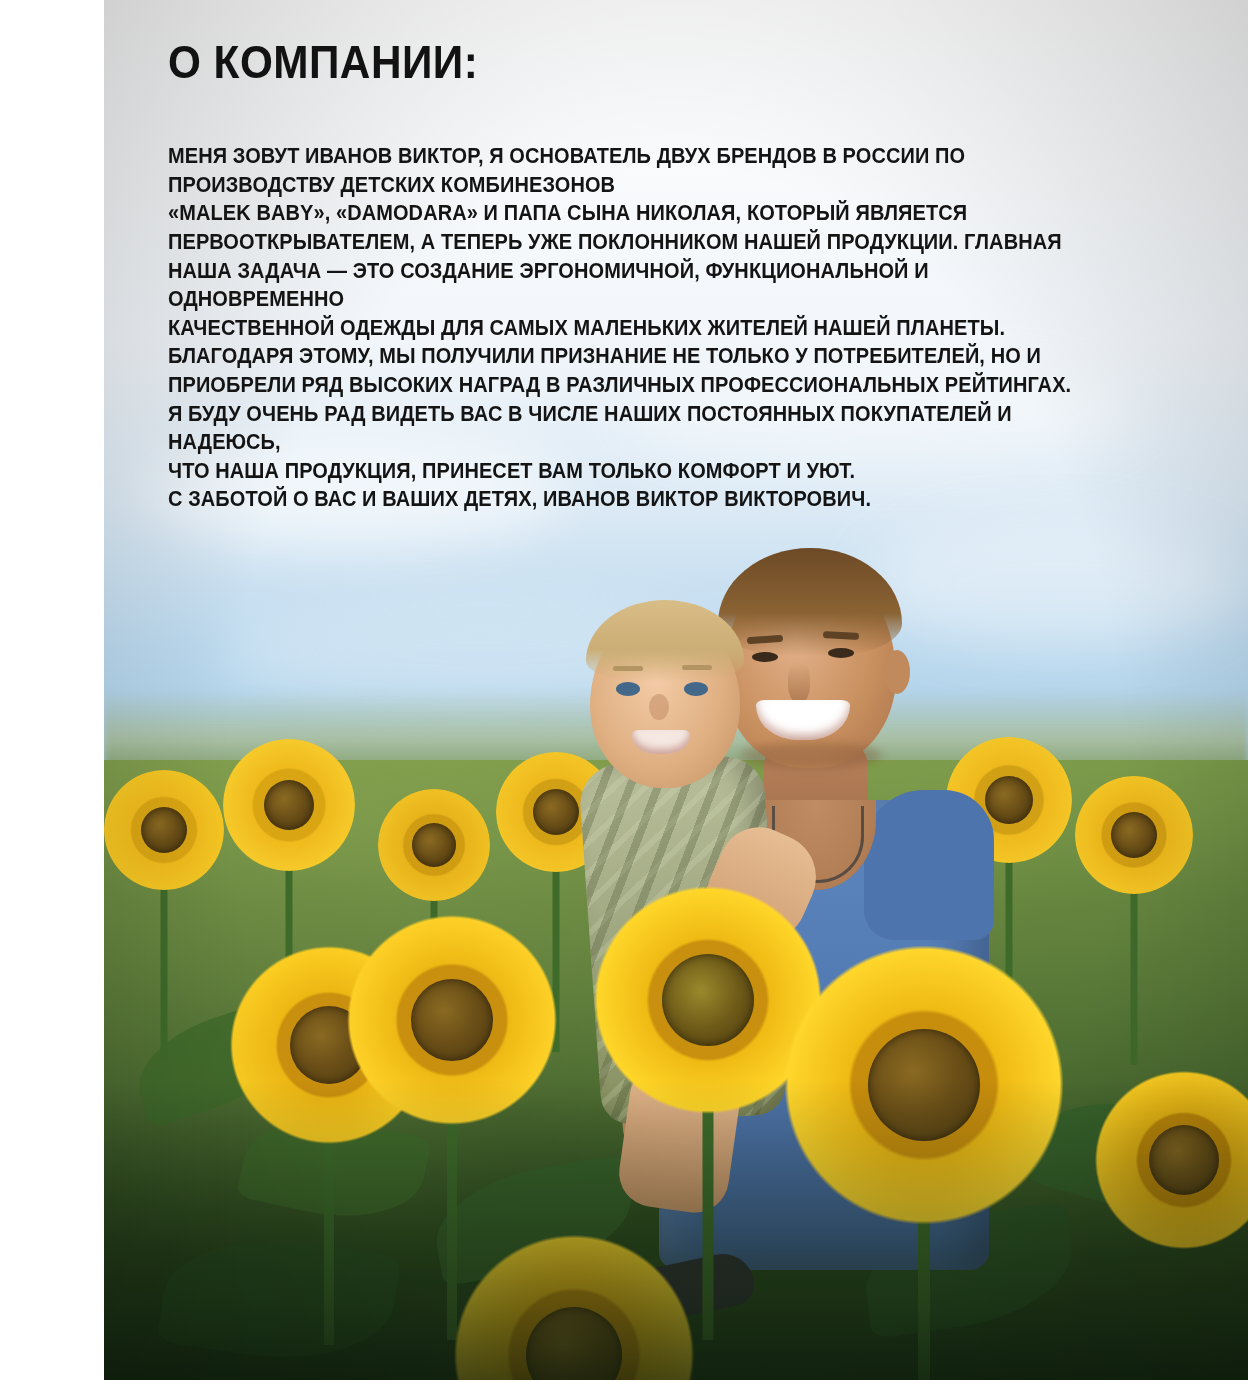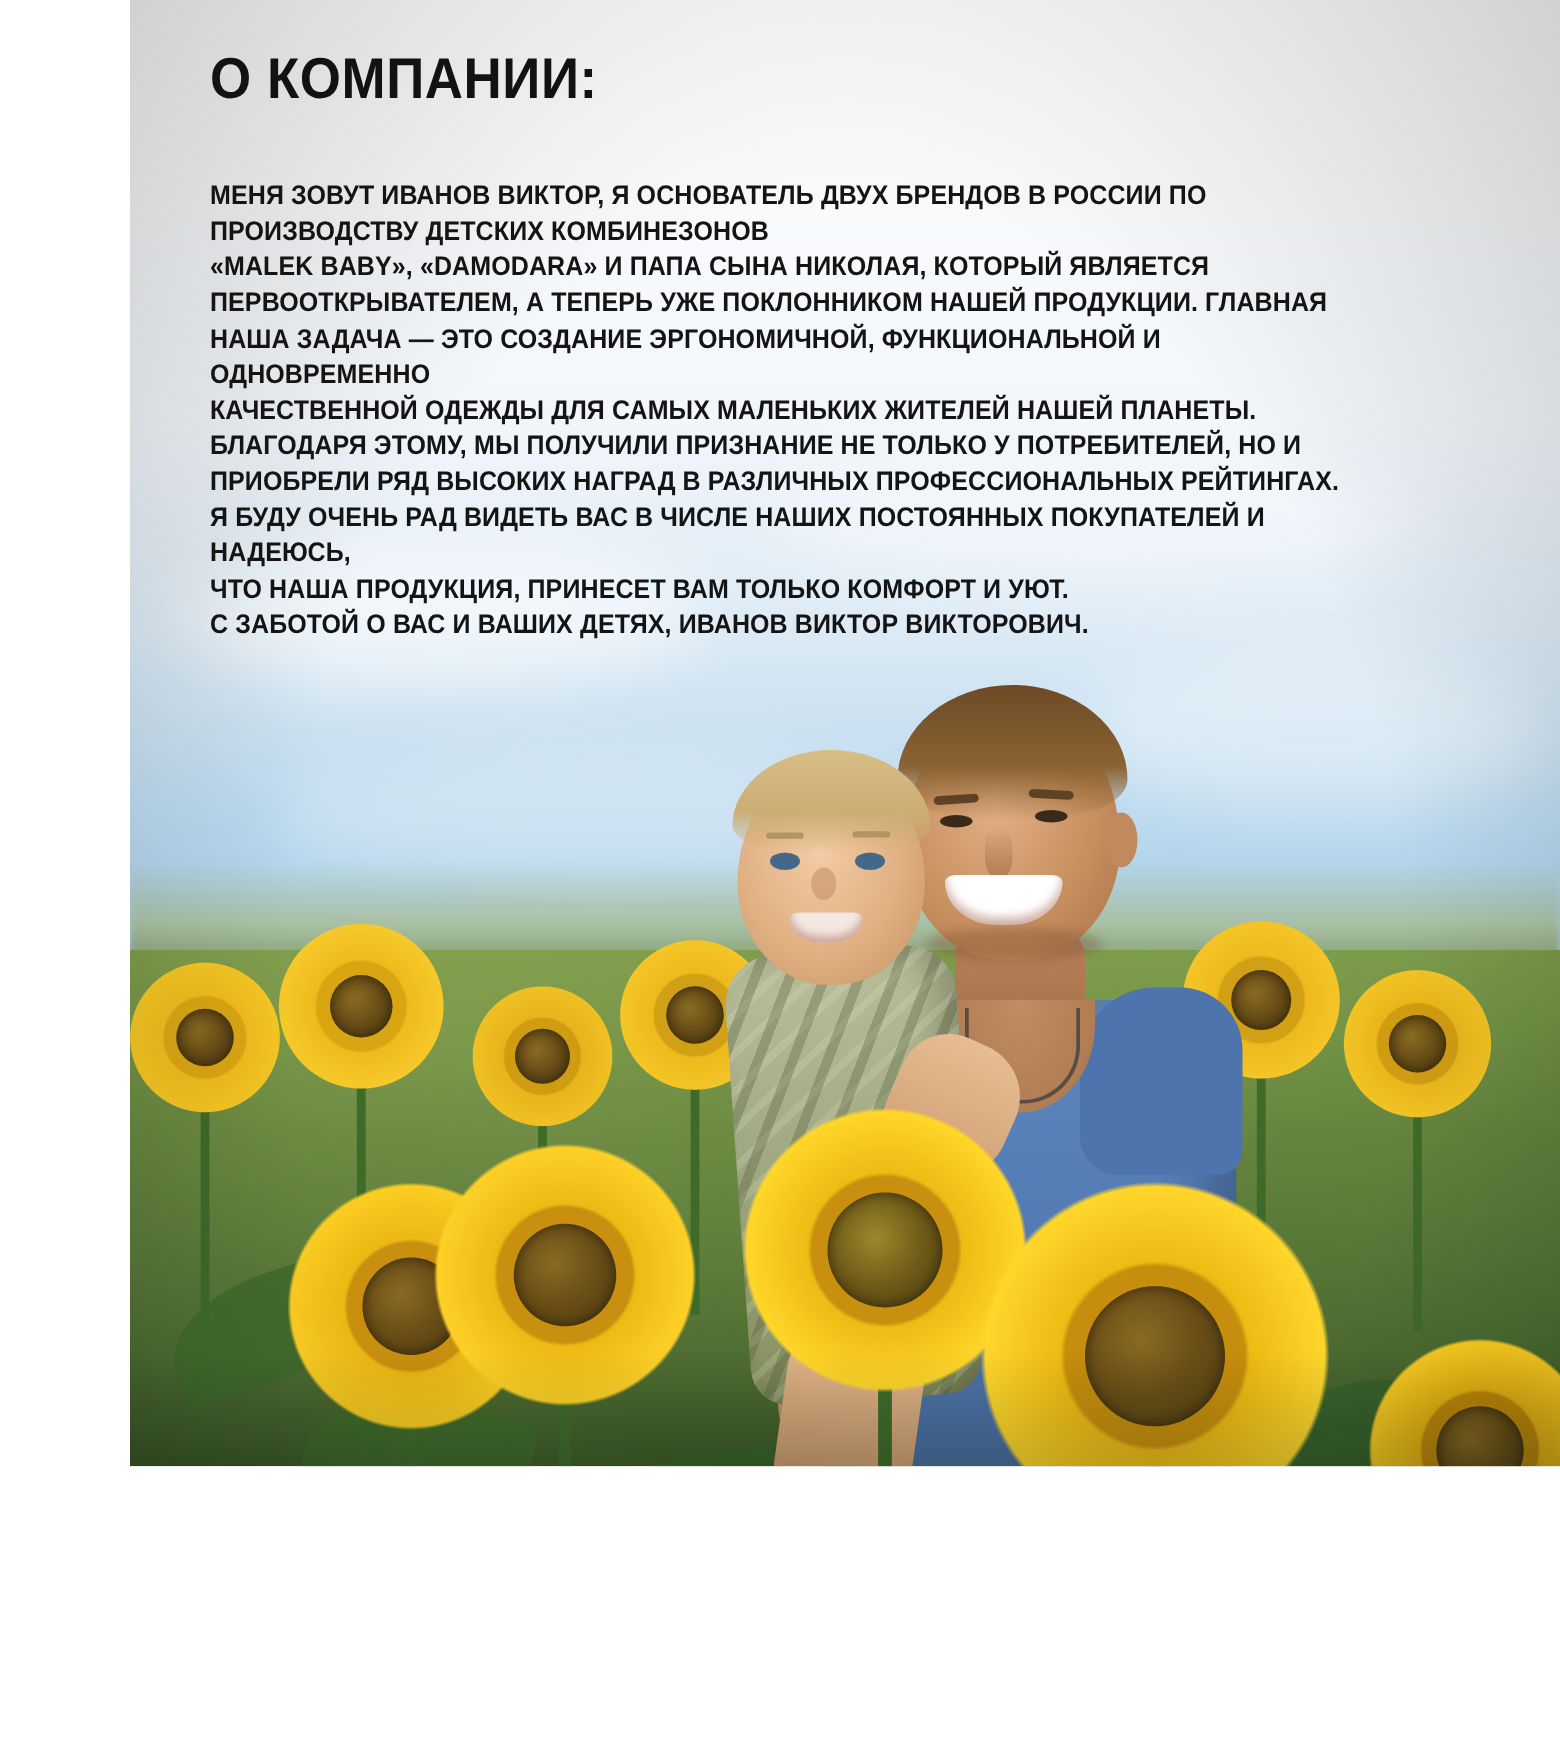--- a/index.html
+++ b/index.html
@@ -7,21 +7,21 @@
     margin: 0;
     padding: 0;
     background: #ffffff;
   }
   body {
     font-family: "Liberation Sans", sans-serif;
   }
   .page {
     position: relative;
     width: 1248px;
-    height: 1173px;
+    height: 1380px;
     background: #ffffff;
     overflow: hidden;
   }
 
   
   .content {
     position: absolute;
     left: 168px;
     top: 38px;
     width: 940px;

